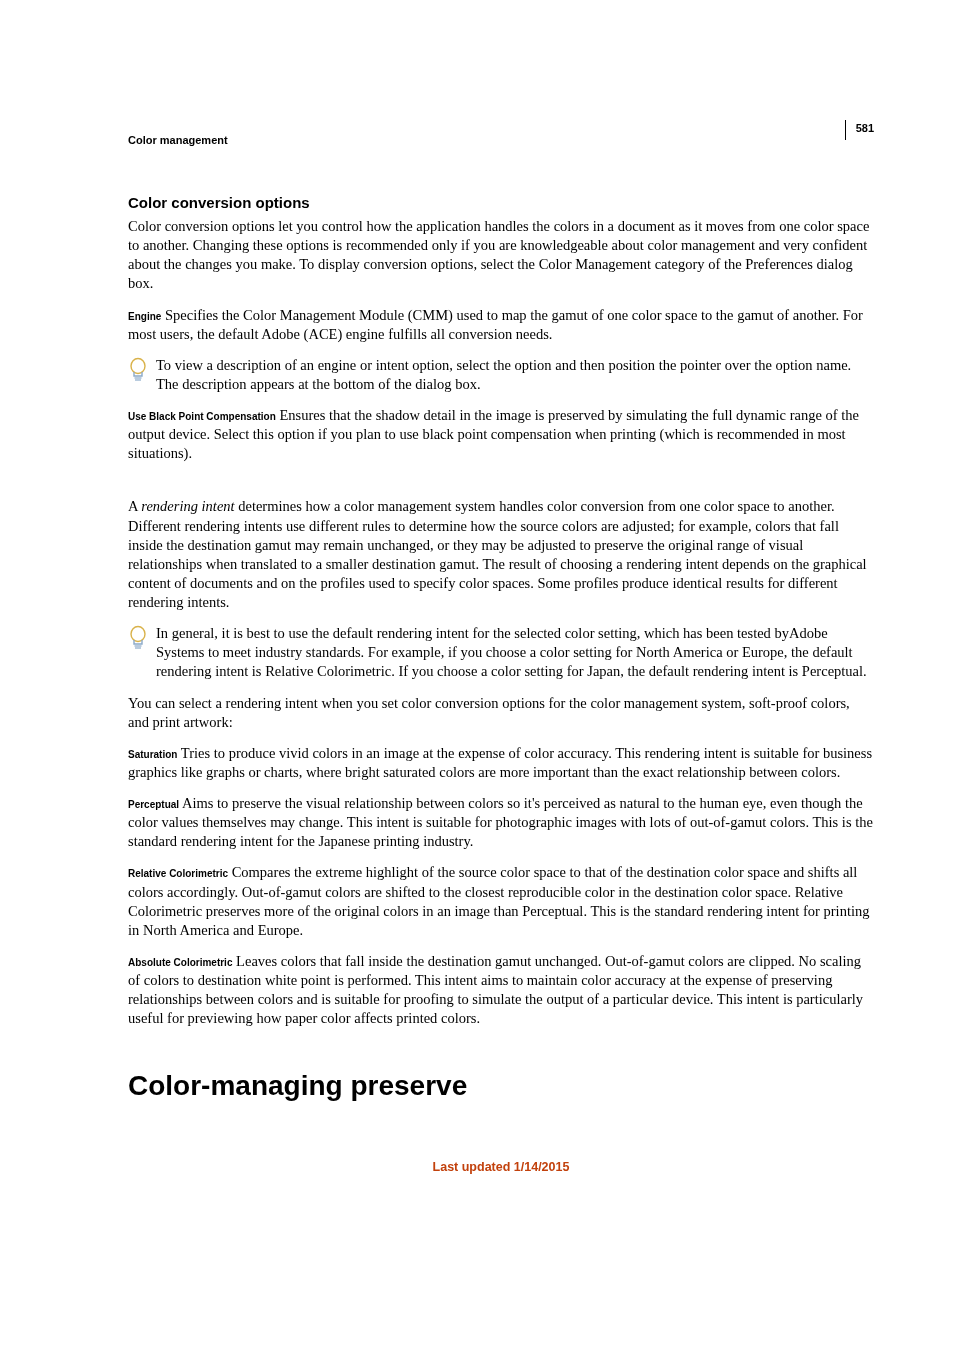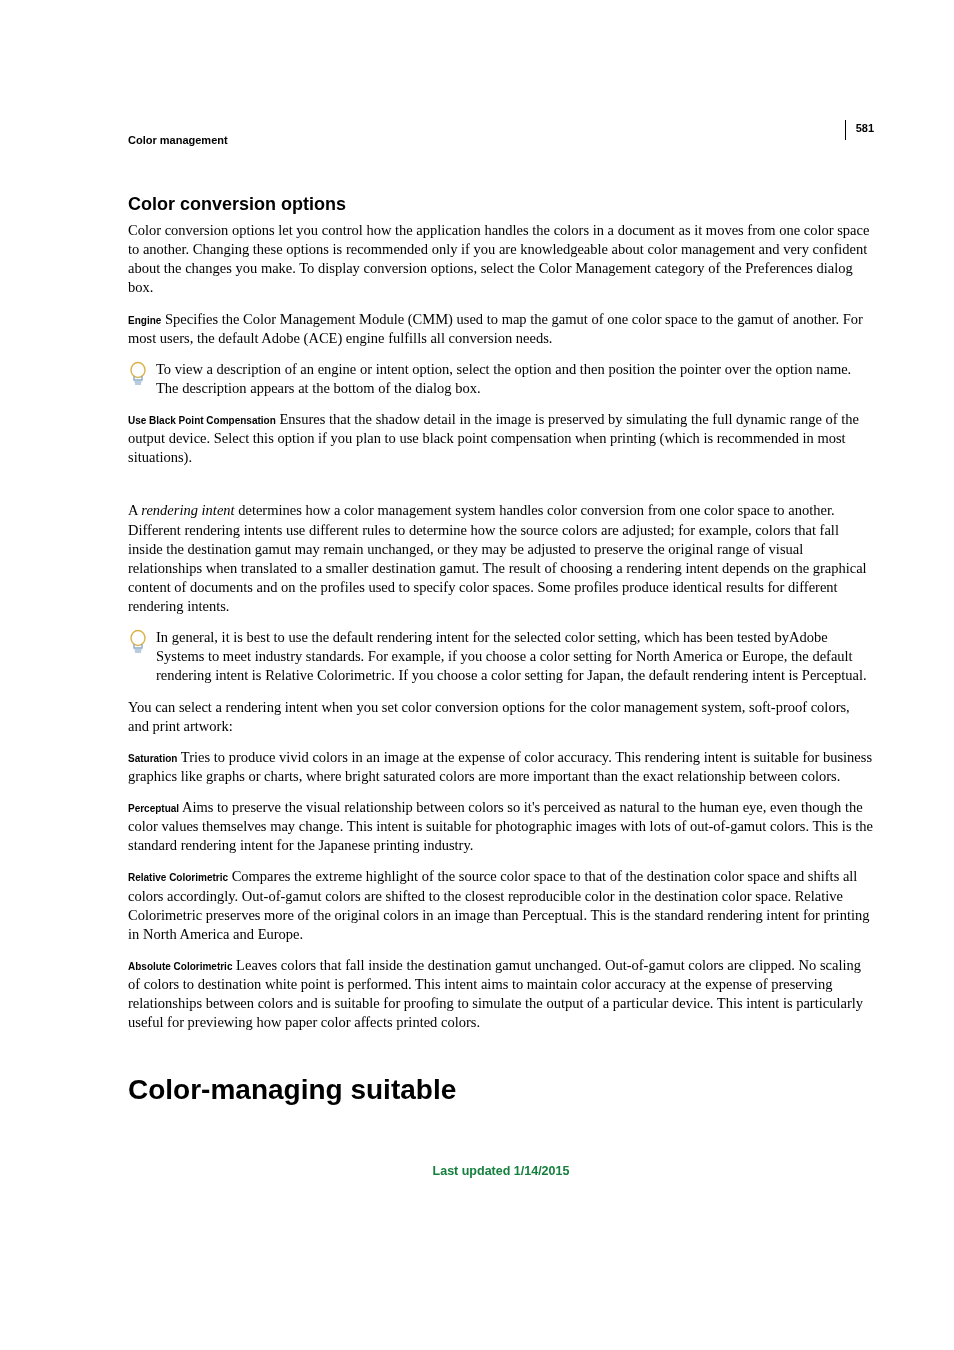--- a/index.html
+++ b/index.html
@@ -27,21 +27,21 @@
   .breadcrumb {
     font-family: "Myriad Pro", "Helvetica Neue", Arial, sans-serif;
     font-weight: bold;
     font-size: 11px;
     margin-bottom: 48px;
     margin-top: 36px;
   }
   h2 {
     font-family: "Myriad Pro", "Helvetica Neue", Arial, sans-serif;
     font-weight: bold;
-    font-size: 18px;
+    font-size: 15px;
     margin: 6px 0 6px 0;
   }
   h1 {
     font-family: "Myriad Pro", "Helvetica Neue", Arial, sans-serif;
     font-weight: bold;
     font-size: 28px;
     margin: 42px 0 10px 0;
   }
   p {
     font-size: 14.5px;
@@ -67,21 +67,21 @@
     font-size: 14.5px;
     line-height: 1.32;
   }
   .section-gap {
     height: 22px;
   }
   .footer {
     text-align: center;
     font-family: "Myriad Pro", "Helvetica Neue", Arial, sans-serif;
     font-weight: bold;
-    color: #15803d;
+    color: #c2410c;
     font-size: 12.5px;
     margin-top: 58px;
   }
   svg { display: block; }
 </style>
 </head>
 <body>
 
 <div class="page">
 
@@ -143,17 +143,17 @@
   </p>
 
   <p>
     <span class="runin">Relative Colorimetric</span><span>  Compares the extreme highlight of the source color space to that of the destination color space and shifts all colors accordingly. Out-of-gamut colors are shifted to the closest reproducible color in the destination color space. Relative Colorimetric preserves more of the original colors in an image than Perceptual. This is the standard rendering intent for printing in North America and Europe.</span>
   </p>
 
   <p>
     <span class="runin">Absolute Colorimetric</span><span>  Leaves colors that fall inside the destination gamut unchanged. Out-of-gamut colors are clipped. No scaling of colors to destination white point is performed. This intent aims to maintain color accuracy at the expense of preserving relationships between colors and is suitable for proofing to simulate the output of a particular device. This intent is particularly useful for previewing how paper color affects printed colors.</span>
   </p>
 
-  <h1>Color-managing suitable</h1>
+  <h1>Color-managing preserve</h1>
 
   <div class="footer">Last updated 1/14/2015</div>
 
 </div>
 
 </body></html>

